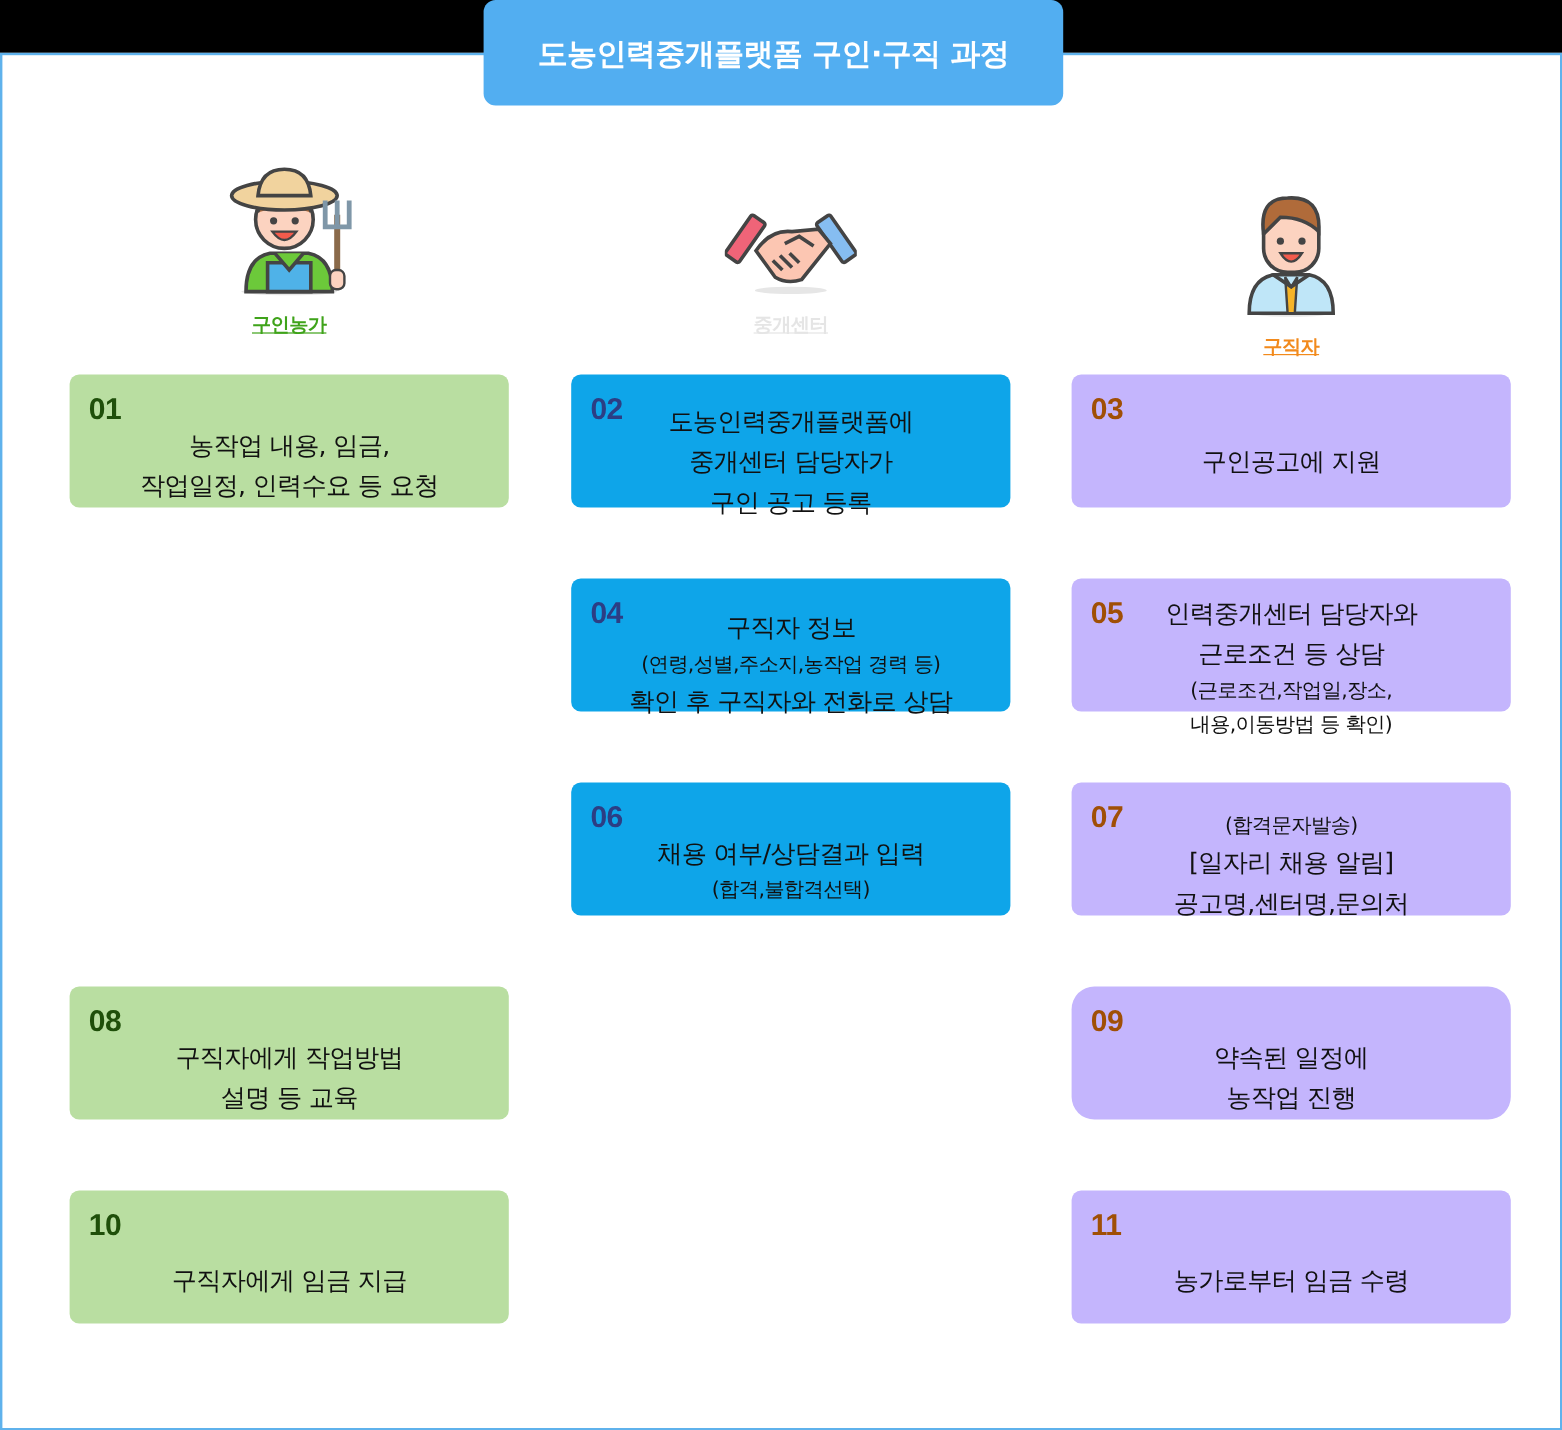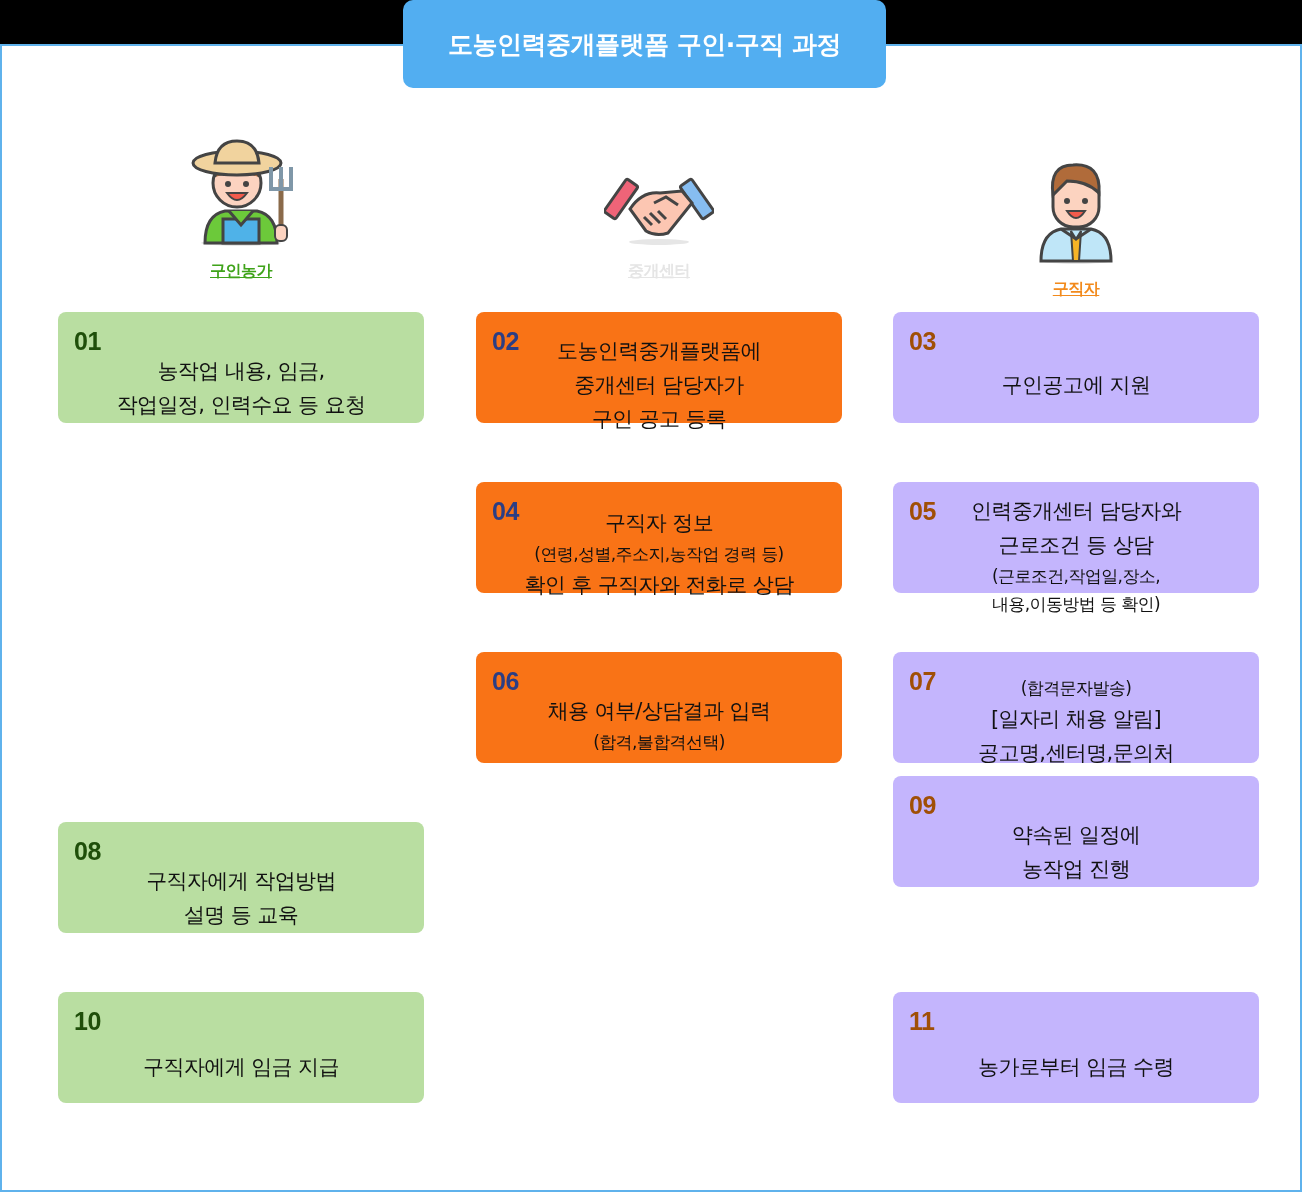--- a/index.html
+++ b/index.html
@@ -20,21 +20,21 @@
   .col-head {
     position: absolute; width: 366px; text-align: center;
   }
   .col-head .icon { height: 120px; display: flex; justify-content: center; align-items: flex-end; }
   .col-head .label { margin-top: 14px; font-weight: bold; font-size: 16px; letter-spacing: -0.5px; text-decoration: underline; }
 
   .card {
     position: absolute; width: 366px; height: 111px; border-radius: 8px;
   }
   .card.green { background: #b9dea1; }
-  .card.gray { background: #f97316; }
+  .card.gray { background: #0ea5e9; }
   .card.orange { background: #c4b5fd; }
 
   .card .num {
     position: absolute; left: 16px; top: 15px; font-weight: bold; font-size: 25px; letter-spacing: -0.5px;
     font-family: "Liberation Sans", "DejaVu Sans", sans-serif;
   }
   .green .num { color: #1f4f0a; }
   .gray .num { color: #2c3e84; }
   .orange .num { color: #a04f06; }
 
@@ -168,21 +168,21 @@
 </div>
 
 <div class="card green" style="left:58px; top:822px;">
   <div class="num">08</div>
   <div class="body" style="top:42px;">
     <div>구직자에게 작업방법</div>
     <div>설명 등 교육</div>
   </div>
 </div>
 
-<div class="card orange" style="left:893px; top:776px;">
+<div class="card orange" style="left:893px; top:822px;border-radius:19px;">
   <div class="num">09</div>
   <div class="body" style="top:42px;">
     <div>약속된 일정에</div>
     <div>농작업 진행</div>
   </div>
 </div>
 
 <div class="card green" style="left:58px; top:992px;">
   <div class="num">10</div>
   <div class="body" style="top:58px;">

